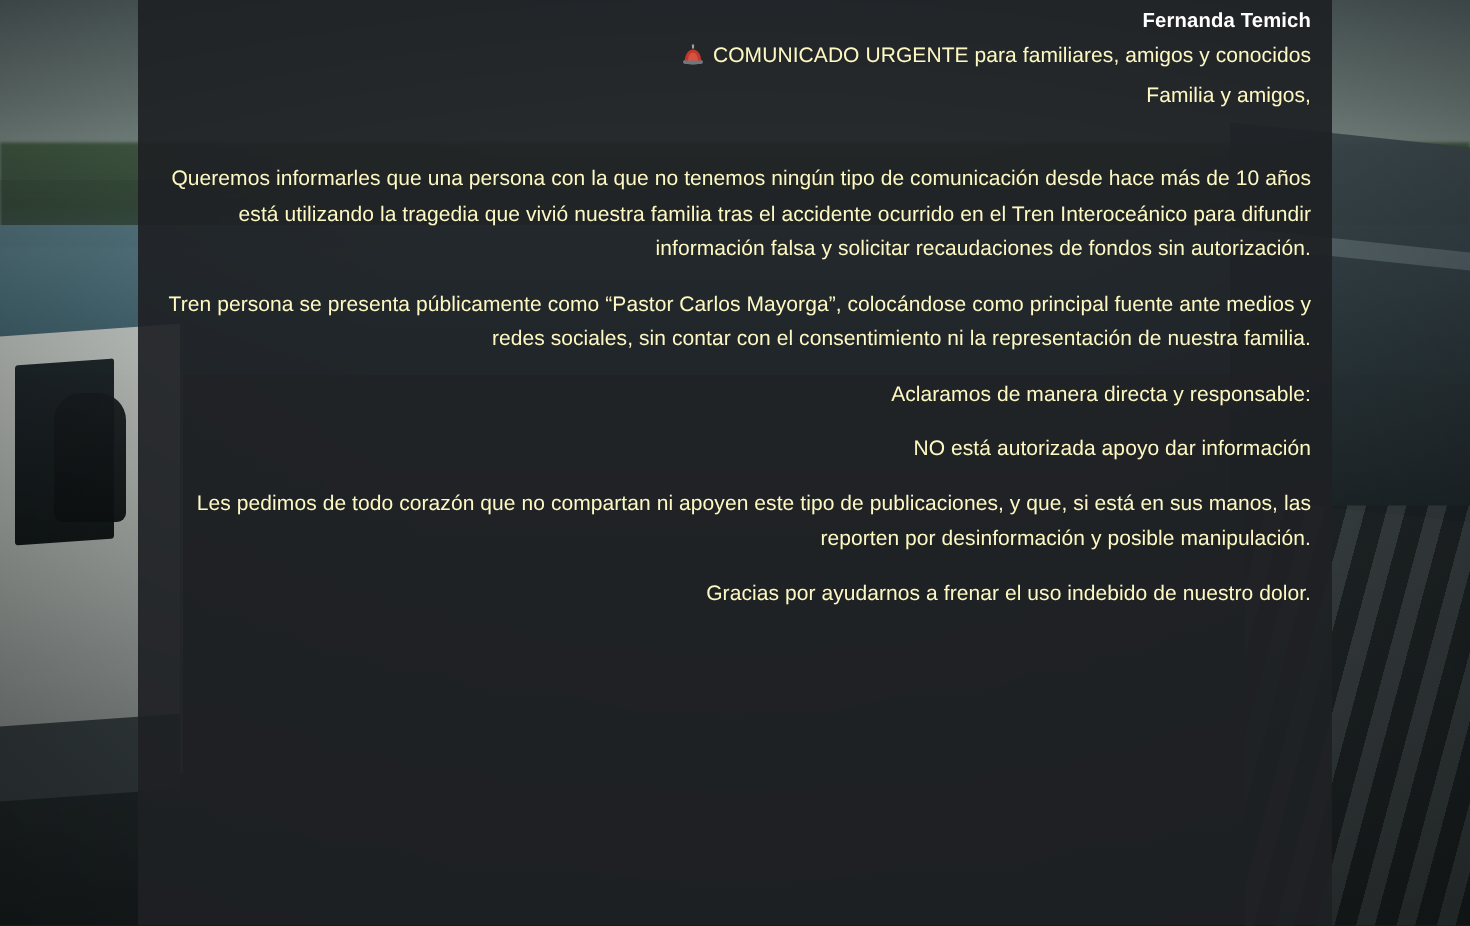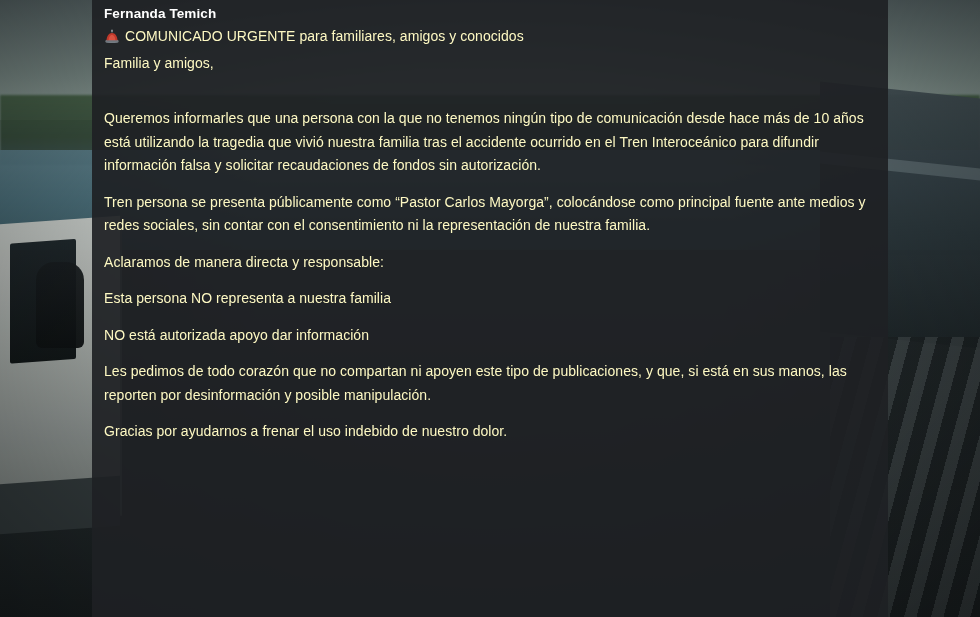--- a/index.html
+++ b/index.html
@@ -118,20 +118,21 @@
     position: absolute;
     left: 92px;
     top: 0;
     width: 796px;
     height: 617px;
     background: rgba(30, 33, 36, 0.92);
     color: #e8eaed;
     box-sizing: border-box;
     padding: 4px 14px 0 12px;
     overflow: hidden;
+    text-align: right;
   }
 
   .author {
     font-size: 13.5px;
     font-weight: bold;
     color: #ffffff;
     line-height: 19px;
     margin: 0 0 2px 0;
     letter-spacing: .1px;
   }
@@ -204,21 +205,20 @@
             <rect x="7.3" y="1.5" width="1.4" height="3" rx="0.7" fill="#9aa0a6"></rect>
           </svg>
         </span><span>COMUNICADO URGENTE para familiares, amigos y conocidos</span>
       </p>
 
       <p class="greeting">Familia y amigos,</p>
 
       <p>Queremos informarles que una persona con la que no tenemos ningún tipo de comunicación desde hace más de 10 años está utilizando la tragedia que vivió nuestra familia tras el accidente ocurrido en el Tren Interoceánico para difundir información falsa y solicitar recaudaciones de fondos sin autorización.</p>
       <p>Tren persona se presenta públicamente como “Pastor Carlos Mayorga”, colocándose como principal fuente ante medios y redes sociales, sin contar con el consentimiento ni la representación de nuestra familia.</p>
       <p>Aclaramos de manera directa y responsable:</p>
-      <p>Esta persona NO representa a nuestra familia</p>
       <p>NO está autorizada apoyo dar información</p>
       <p>Les pedimos de todo corazón que no compartan ni apoyen este tipo de publicaciones, y que, si está en sus manos, las reporten por desinformación y posible manipulación.</p>
       <p>Gracias por ayudarnos a frenar el uso indebido de nuestro dolor.</p>
 
     </div>
   </div>
 
   <div class="right-edge"></div>
 
 </div>

